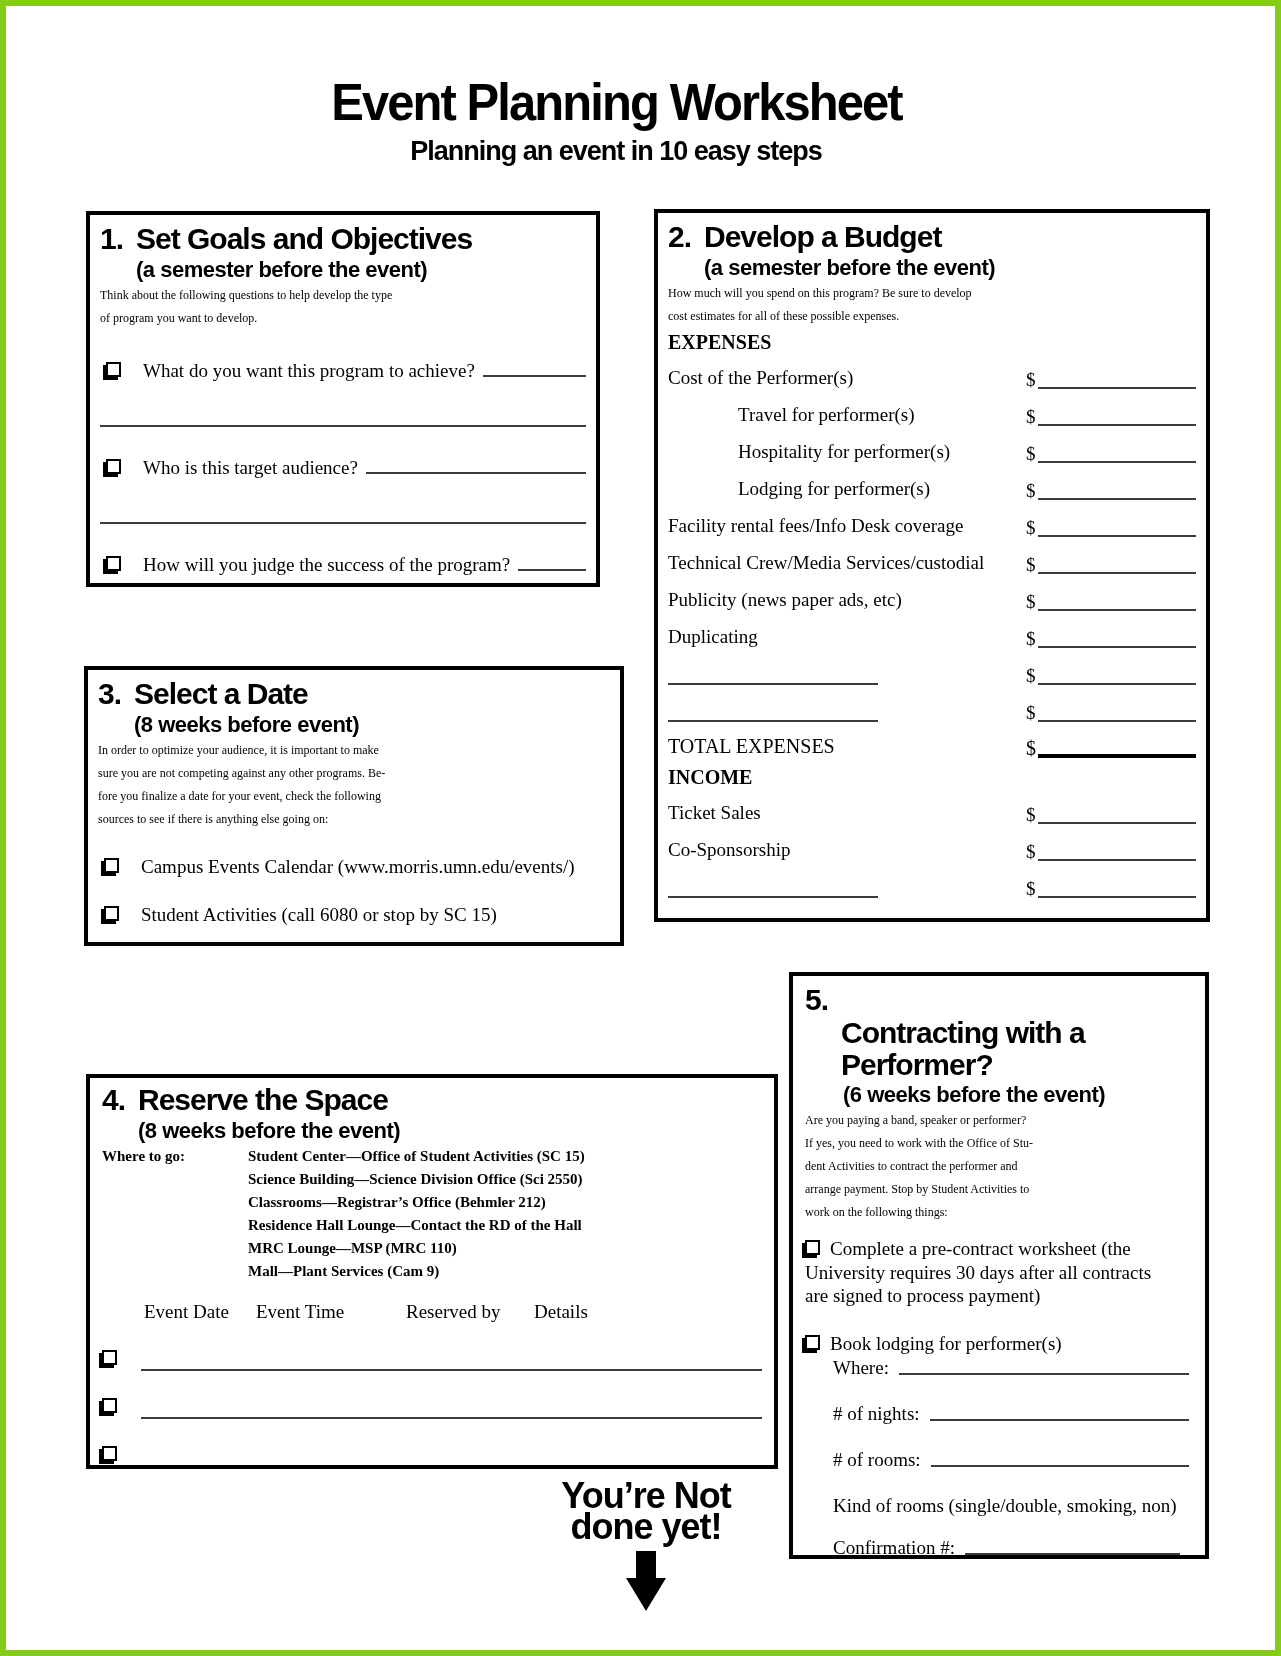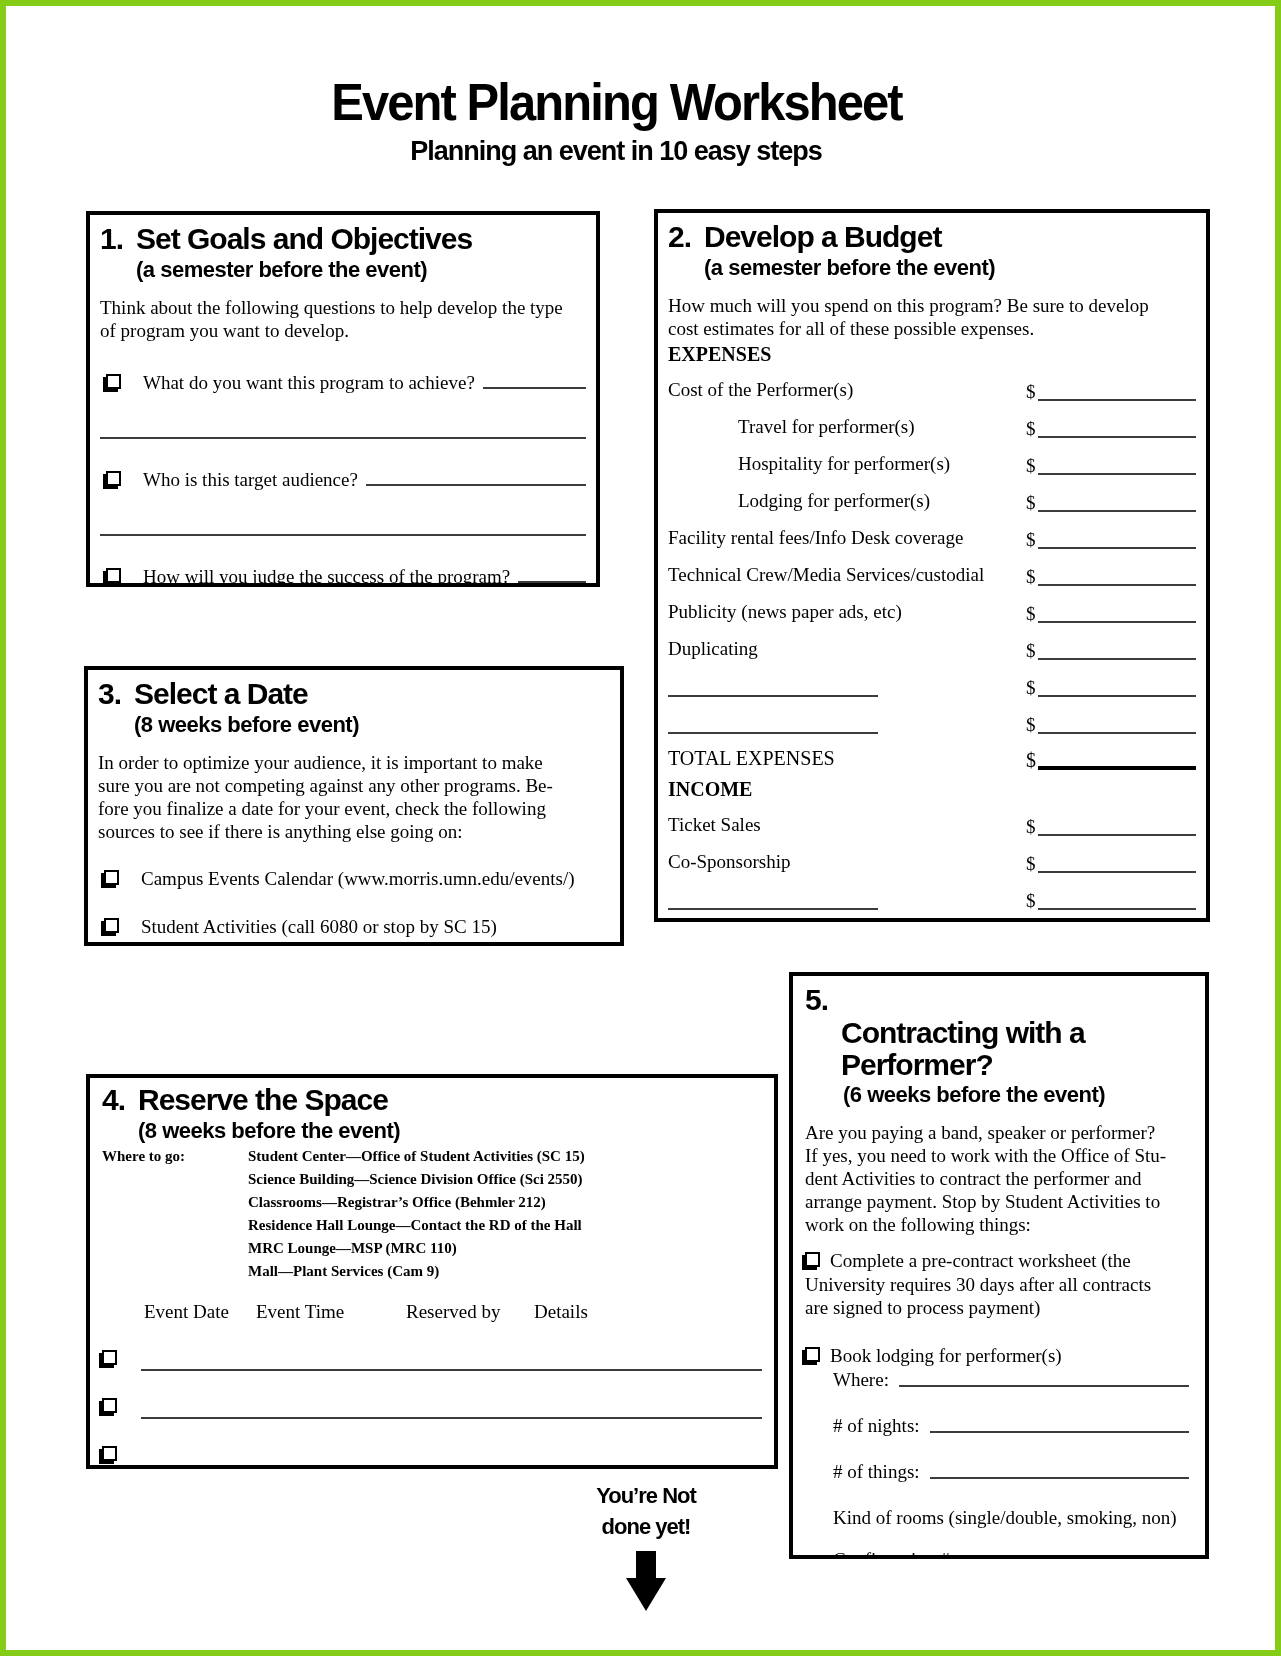--- a/index.html
+++ b/index.html
@@ -28,21 +28,21 @@
   #box5 { left:783px; top:966px;  width:420px; height:587px; padding:8px 12px; }
   
   .shead { font-family:"Liberation Sans", sans-serif; font-weight:bold;
            font-size:30px; letter-spacing:-1px; line-height:1.05; white-space:pre-line; }
   .snum  { display:inline-block; width:36px; }
   .shead2 { display:flex; }
   .shead2 .stitle { white-space:pre-line;margin-top:33px; }
   .stiming { font-family:"Liberation Sans", sans-serif; font-weight:bold;
              font-size:22px; letter-spacing:-0.5px; margin-left:36px; margin-top:3px; line-height:1.1; }
   
-  .body { font-size:19px; line-height:23px; margin-top:14px; }
+  .body { font-size:12px; line-height:23px; margin-top:2px; }
   .pre  { white-space:pre-line; }
   
   .cb { display:inline-block; flex:none; width:15px; height:15px; background:#fff;
         border:2px solid #000; box-shadow:-3px 3px 0 #000; margin:3px 22px 0 6px; }
   .cb.tight { margin:3px 10px 0 0; }
   
   .qrow { display:flex; align-items:flex-start; font-size:19px; line-height:24px; }
   .fline { flex:1 1 auto; border-bottom:2px solid #3c3c3c; height:18px; margin-left:8px; min-width:30px; }
   .ansline { border-bottom:2px solid #3c3c3c; height:0; }
   
@@ -78,21 +78,21 @@
   #box5 .stiming { margin-left:38px; }
   .cbpar { font-size:19px; line-height:23.5px; margin-top:13px; }
   .cbpar .cbtext { white-space:pre-line; }
   .fieldrow { display:flex; font-size:19px; line-height:24px; padding-left:28px; margin-top:22px; }
   .fieldrow .fline { margin-left:10px; margin-right:4px; height:19px; }
   .fieldrow.first { margin-top:1px; }
   .fieldrow.noline { margin-top:22px; }
   
   .notdone { position:absolute; left:500px; top:1474px; width:280px; text-align:center;
              font-family:"Liberation Sans", sans-serif; font-weight:bold;
-             font-size:22px; letter-spacing:-1px; line-height:31px; }
+             font-size:36px; letter-spacing:-1px; line-height:31px; }
   .arrow { width:40px; margin:9px auto 0; }
   .arrow .shaft { width:20px; height:27px; background:#000; margin:0 auto; }
   .arrow .head { width:0; height:0; margin:0 auto;
                  border-left:20px solid transparent; border-right:20px solid transparent;
                  border-top:33px solid #000; }
 </style>
 </head>
 <body>
 
 <div class="page">
@@ -316,21 +316,21 @@
     </div>
     <div class="fieldrow first">
       <span>Where:</span>
       <span class="fline"></span>
     </div>
     <div class="fieldrow">
       <span># of nights:</span>
       <span class="fline"></span>
     </div>
     <div class="fieldrow">
-      <span># of things:</span>
+      <span># of rooms:</span>
       <span class="fline"></span>
     </div>
     <div class="fieldrow noline">
       <span>Kind of rooms (single/double, smoking, non)</span>
     </div>
     <div class="fieldrow" style="margin-top:18px;">
       <span>Confirmation #:</span>
       <span class="fline" style="max-width:215px;"></span>
     </div>
   </section>

